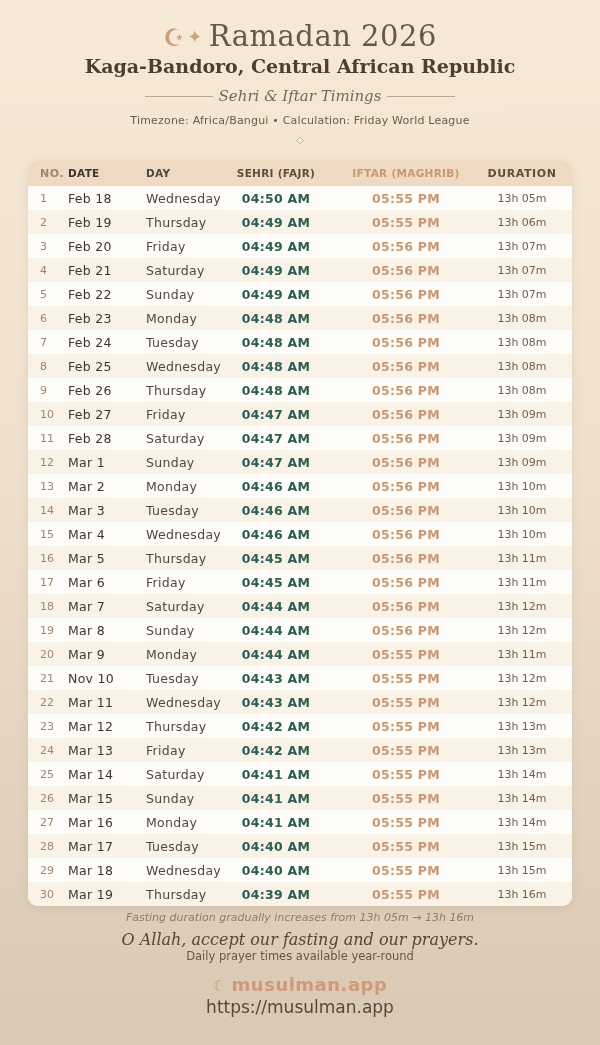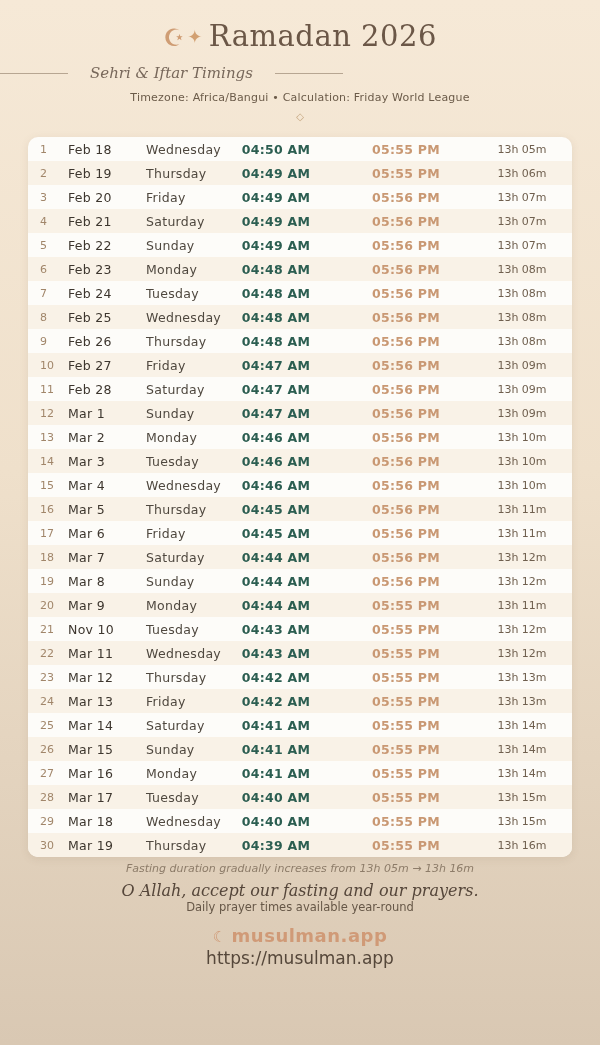--- a/index.html
+++ b/index.html
@@ -30,21 +30,22 @@
     font-family: "DejaVu Serif", "Liberation Serif", serif;
     font-weight: bold;
     font-size: 19px;
     color: #4c3e31;
     line-height: 23px;
   }
   .divider-row {
     margin-top: 9px;
     display: flex;
     align-items: center;
-    gap: 22px;
+    justify-content: center;
+    gap: 6px;
   }
   .divider-row .line { width: 68px; height: 1px; background: #b7a692; }
   .subtitle {
     font-family: "DejaVu Serif", "Liberation Serif", serif;
     font-style: italic;
     font-size: 15px;
     color: #77675a;
   }
   .meta-line {
     margin-top: 9px;
@@ -137,30 +138,39 @@
 </style>
 </head>
 <body>
 
 <div class="page">
 
   <div class="hero">
     <div class="title-line">
       <span class="moon">☪</span><span class="sparkle">✦</span><span>Ramadan 2026</span>
     </div>
+    <div class="location-line">Kaga-Bandoro, Central African Republic</div>
     <div class="divider-row">
       <span class="line"></span>
       <span class="subtitle">Sehri &amp; Iftar Timings</span>
       <span class="line"></span>
     </div>
     <div class="meta-line">Timezone: Africa/Bangui • Calculation: Friday World League</div>
     <div class="diamond">◇</div>
   </div>
 
   <div class="card">
+    <div class="grid-row thead">
+      <div class="th c-no">NO.</div>
+      <div class="th c-date">DATE</div>
+      <div class="th c-day">DAY</div>
+      <div class="th c-sehri" style="color:#5d4e3f;">SEHRI (FAJR)</div>
+      <div class="th c-iftar th-iftar">IFTAR (MAGHRIB)</div>
+      <div class="th c-duration" style="color:#5d4e3f;">DURATION</div>
+    </div>
     <div id="table-body">
     <div class="grid-row tr">
       <div class="td c-no">1</div>
       <div class="td c-date">Feb 18</div>
       <div class="td c-day">Wednesday</div>
       <div class="td c-sehri">04:50 AM</div>
       <div class="td c-iftar">05:55 PM</div>
       <div class="td c-duration">13h 05m</div>
     </div>
 

